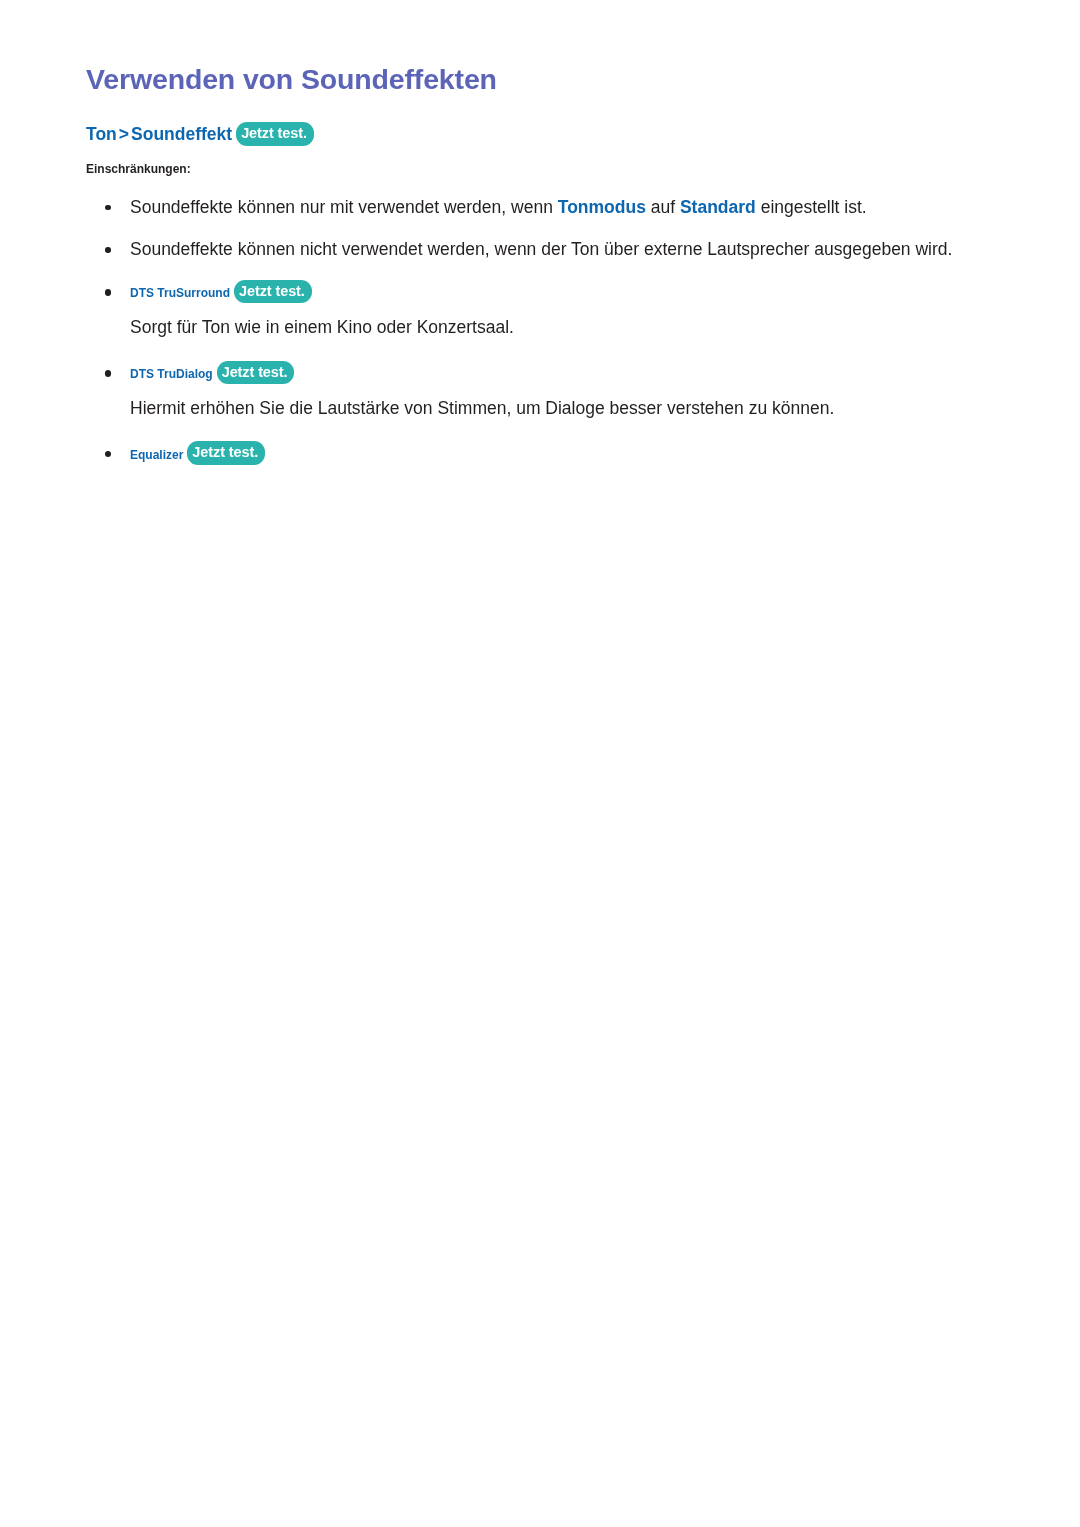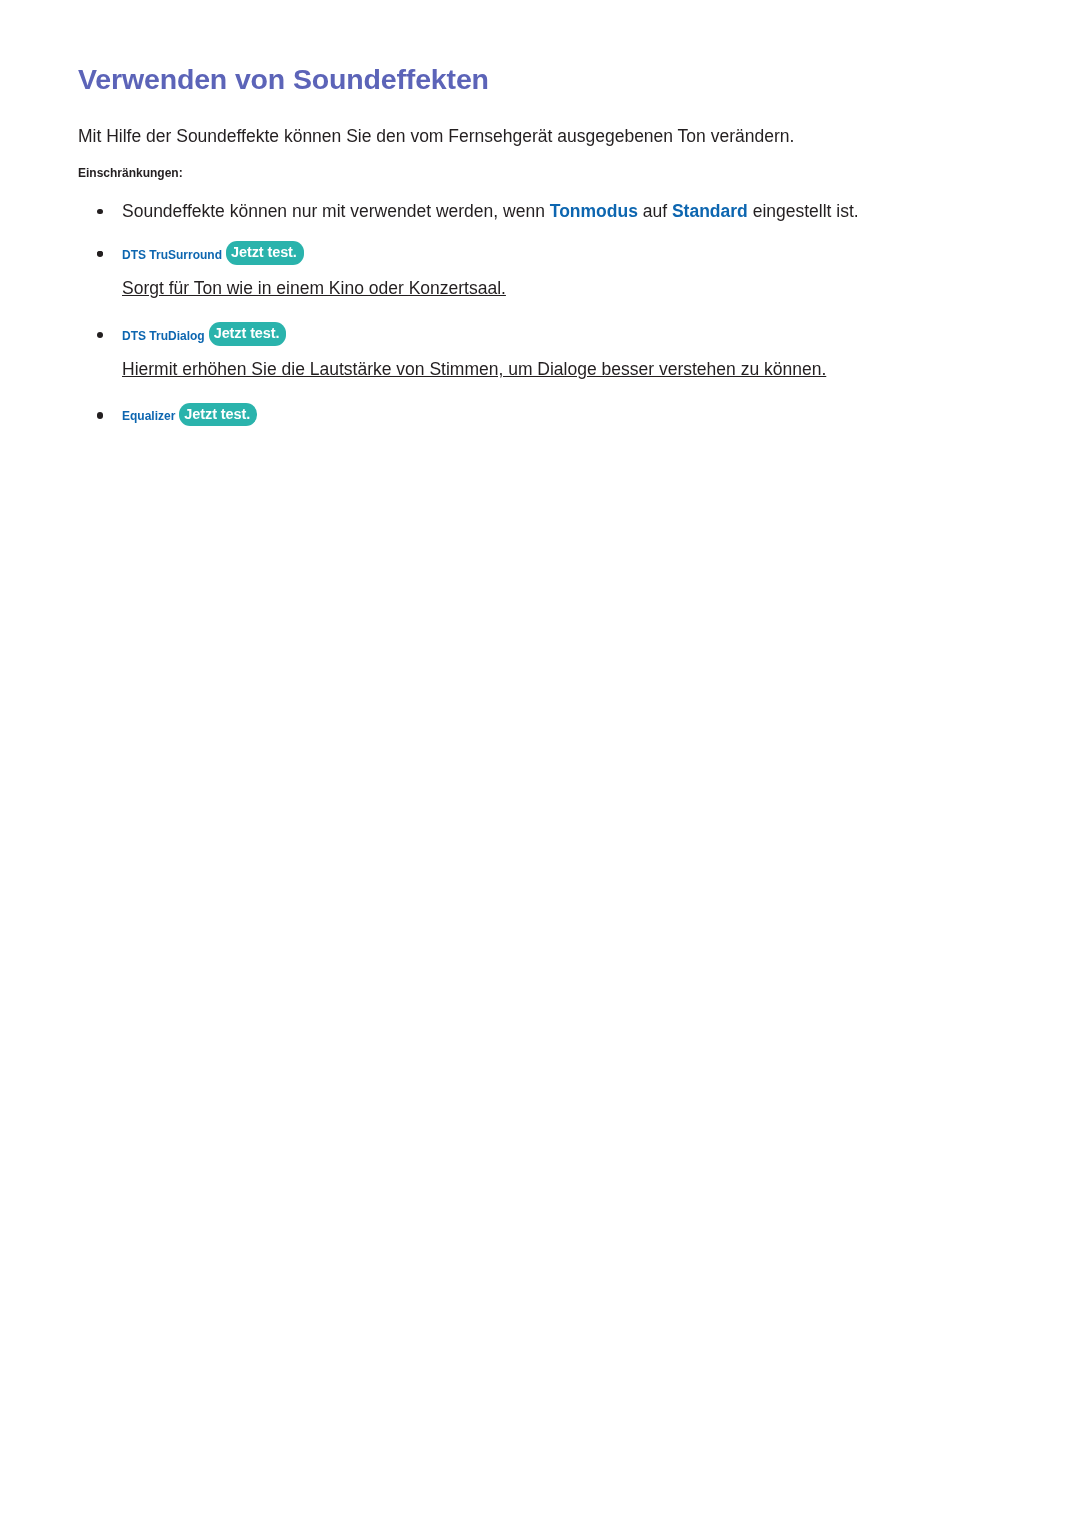--- a/index.html
+++ b/index.html
@@ -20,21 +20,21 @@
   .page {
     position: relative;
     width: 1080px;
     height: 1527px;
     background: #ffffff;
     padding: 0;
   }
 
   .content {
     position: absolute;
-    left: 78px;
+    left: 86px;
     top: 62px;
     width: 940px;
   }
 
   
   .page-title {
     font-size: 28.5px;
     font-weight: bold;
     color: #5c64b8;
     letter-spacing: -0.15px;
@@ -126,48 +126,49 @@
     white-space: nowrap;
   }
 
   
   .desc {
     padding-left: 44px;
     font-size: 17.5px;
     line-height: 1.5;
     color: #231f20;
     margin: 0 0 19px 0;
-    text-decoration: underline;
   }
 
   
   .blue-b {
     color: #0d66b0;
     font-weight: bold;
   }
 </style>
 </head>
 <body>
 
 <div class="page">
   <div class="content">
 
     <h1 class="page-title">Verwenden von Soundeffekten</h1>
 
+    <div class="path-line">
+      <span>Ton</span><span class="path-sep">&gt;</span><span>Soundeffekt</span><span class="badge">Jetzt test.</span>
+    </div>
 
-    <p class="para">Mit Hilfe der Soundeffekte können Sie den vom Fernsehgerät ausgegebenen Ton verändern.</p>
 
     <p class="subhead">Einschränkungen:</p>
 
     <div class="bullet-row">
       <span class="dot"></span><span>Soundeffekte können nur mit verwendet werden, wenn </span><span class="blue-b">Tonmodus</span><span> auf </span><span class="blue-b">Standard</span><span> eingestellt ist.</span>
     </div>
 
     <div class="bullet-row">
-      <span class="dot"></span>
+      <span class="dot"></span><span>Soundeffekte können nicht verwendet werden, wenn der Ton über externe Lautsprecher ausgegeben wird.</span>
     </div>
 
 
     <div class="bullet-row term">
       <span class="dot"></span><span class="term-label">DTS TruSurround</span><span class="badge">Jetzt test.</span>
     </div>
     <p class="desc">Sorgt für Ton wie in einem Kino oder Konzertsaal.</p>
 
     <div class="bullet-row term">
       <span class="dot"></span><span class="term-label">DTS TruDialog</span><span class="badge">Jetzt test.</span>

